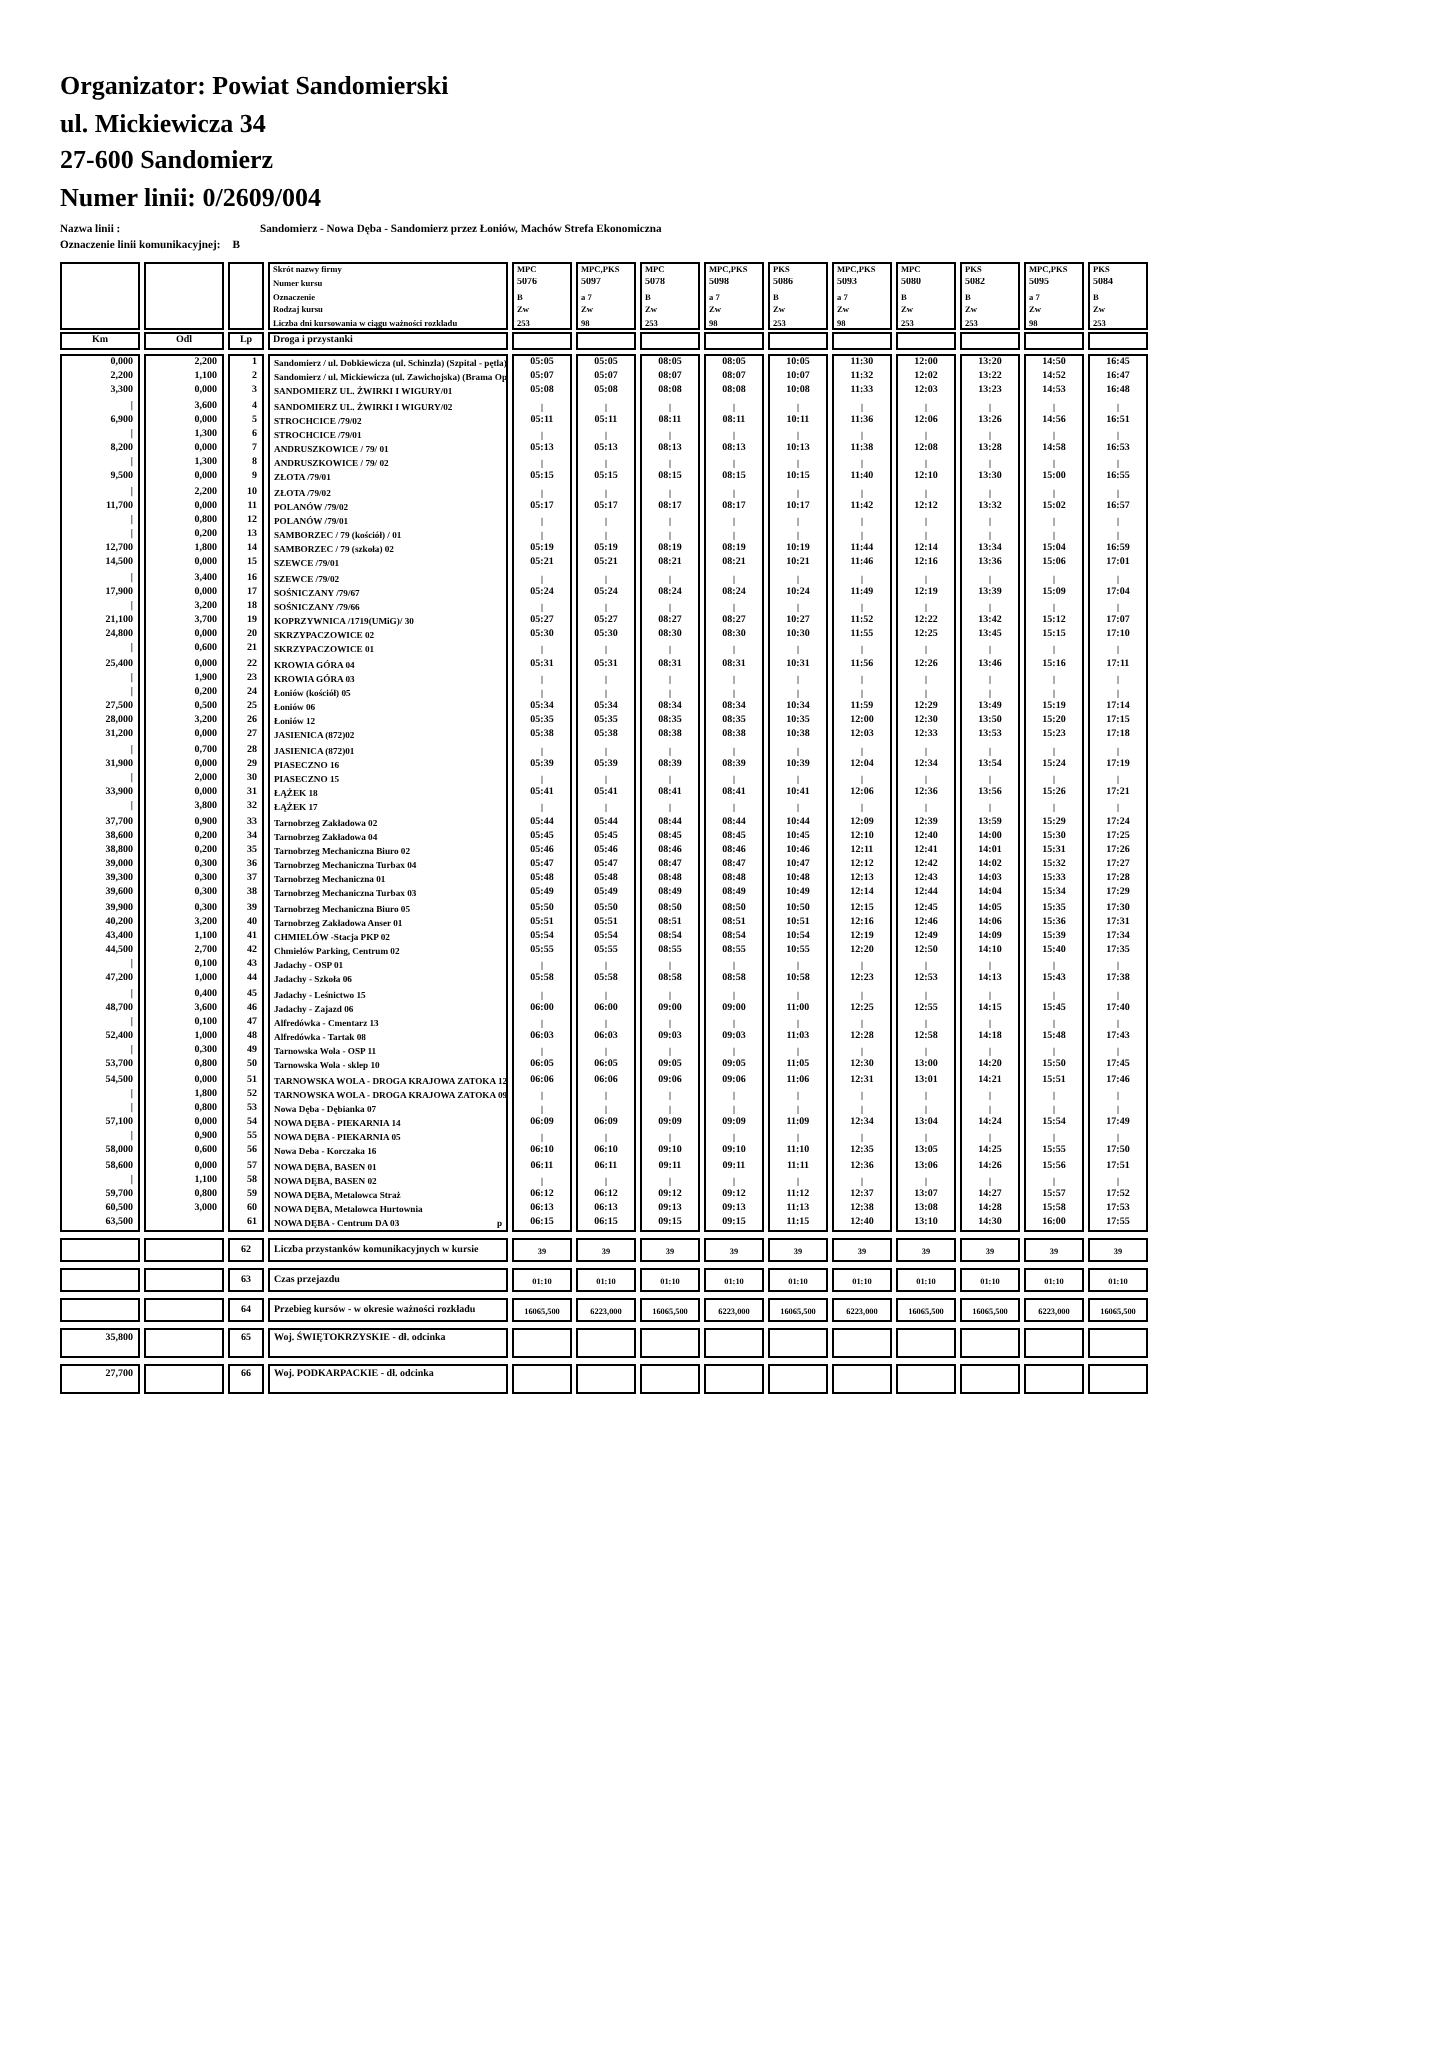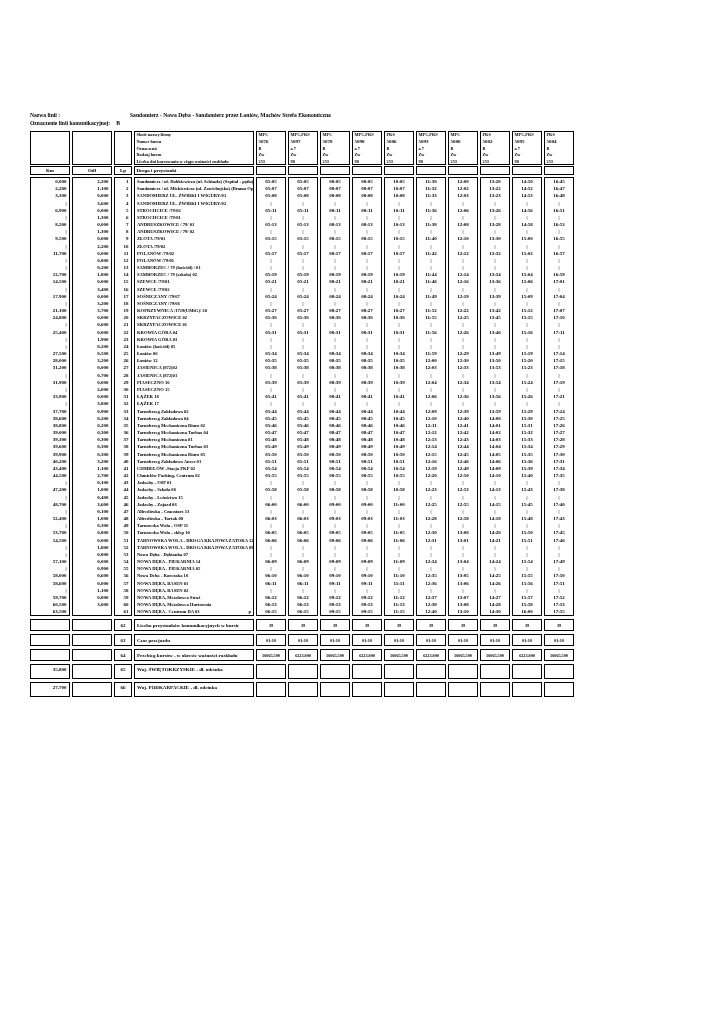--- a/index.html
+++ b/index.html
@@ -43,20 +43,26 @@
   .fnum{text-align:right;padding-right:2.5px;}
   .frow .c{text-align:center;}
   .flabel{padding-left:2px;}
   .fval{text-align:center;font-size:4.2px !important;}
 </style>
 </head>
 <body>
 
 <div class="page">
 
+  <div class="org-block">
+    <div>Organizator: Powiat Sandomierski</div>
+    <div>ul. Mickiewicza 34</div>
+    <div>27-600 Sandomierz</div>
+    <div>Numer linii: 0/2609/004</div>
+  </div>
 
   <div class="line-info">
     <div>
       <span class="lbl">Nazwa linii :</span><span>Sandomierz - Nowa Dęba - Sandomierz przez Łoniów, Machów Strefa Ekonomiczna</span>
     </div>
     <div>
       <span>Oznaczenie linii komunikacyjnej:</span><span class="val2">B</span>
     </div>
   </div>
 

